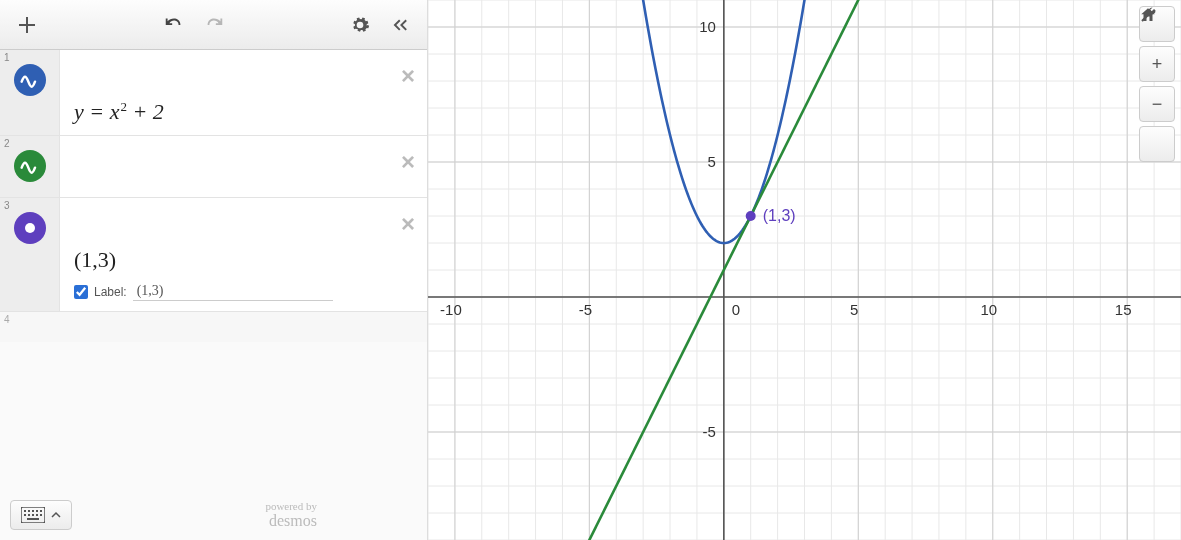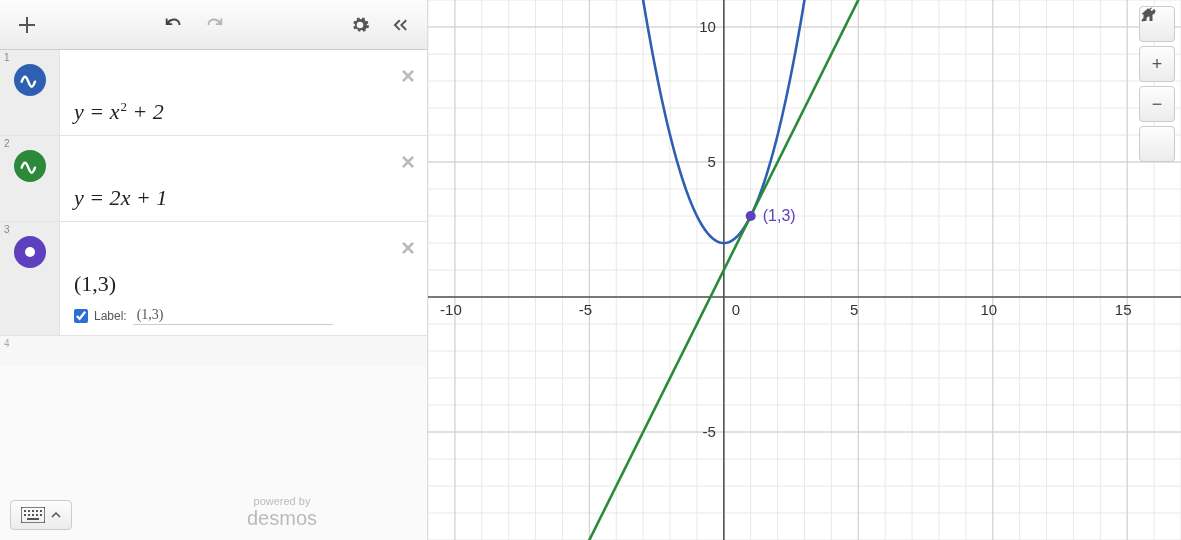--- a/index.html
+++ b/index.html
@@ -16,22 +16,22 @@
   .expr .body { flex: 1; padding: 18px 12px 10px 14px; font-family: "Times New Roman", serif; font-size: 22px; font-style: italic; color: #222; margin-top: 31px; }
   .expr .body .sup { font-size: 13px; vertical-align: super; font-style: normal; margin-left: 1px; }
   .expr .close { position: absolute; top: 12px; right: 12px; color: #bbb; font-size: 24px; font-weight: bold; cursor: pointer; }
   .lablrow { display:flex; align-items:center; gap:6px; font-size:12px; color:#555; margin-top:10px; font-style:normal; font-family: Arial, sans-serif;}
   .lablrow input[type=checkbox]{ accent-color:#2a6fd6; width:14px; height:14px;}
   .lablrow .labval { border-bottom: 1px solid #ccc; padding: 0 4px 1px; min-width:200px; font-family:"Times New Roman",serif; font-size:14px;}
   .expr-empty { background: #f7f7f7; min-height: 30px; border-bottom:none; position:relative;}
   .expr-empty .num { position:absolute; top:2px; left:4px; font-size:10px; color:#aaa;}
   .sidebar-footer { position: absolute; bottom: 10px; left: 10px; right: 10px; display:flex; align-items:flex-end; justify-content:space-between; }
   .kbdbtn { background: linear-gradient(#fdfdfd,#ececec); border:1px solid #ccc; border-radius:4px; padding:6px 10px; display:flex; align-items:center; gap:6px; cursor:pointer; color:#555;}
-  .powered { text-align:center; color:#bbb; font-size:11px; margin-right: 100px;}
-  .powered .brand { font-size:20px; letter-spacing:0px; }
+  .powered { text-align:center; color:#bbb; font-size:11px; margin-right: 100px; font-family: Liberation Serif, serif;}
+  .powered .brand { font-size:16px; letter-spacing:0px;text-align:right; }
   .graph { flex:1; position: relative; background:#fff; }
   .graph svg { position:absolute; inset:0; }
   .controls { position:absolute; top:6px; right:6px; display:flex; flex-direction:column; gap:4px; }
   .ctrlbtn { width:36px; height:36px; background: linear-gradient(#fdfdfd,#ececec); border:1px solid #ccc; border-radius:4px; display:flex; align-items:center; justify-content:center; color:#555; cursor:pointer; font-size:18px;}
   .wave-icon { width:32px; height:32px; border-radius:50%; display:flex; align-items:center; justify-content:center; }
   .wave-icon svg { width:20px; height:20px; }
   .point-icon { width:32px; height:32px; border-radius:50%; background:#5e3fbe; display:flex; align-items:center; justify-content:center;}
   .point-icon .inner { width:10px; height:10px; border-radius:50%; background:#fff;}
   .axis-label { font: 15px Arial, sans-serif; fill:#333; }
 </style>
@@ -89,23 +89,20 @@
       </div>
 
       <div class="expr">
         <span class="num">2</span>
         <div class="iconwrap">
           <div class="wave-icon" style="background:#2a8a3a;">
             <svg viewBox="0 0 24 24">
                 <path d="M2 14c3-8 5-8 8 0s5 8 8 0" stroke="#fff" stroke-width="3" fill="none" stroke-linecap="round"></path>
               </svg>
           </div>
-        </div>
-        <div class="body">
-          <span style="font-style:italic;">y</span> = 2<span style="font-style:italic;">x</span> + 1
         </div>
         <span class="close">×</span>
       </div>
 
       <div class="expr">
         <span class="num">3</span>
         <div class="iconwrap">
           <div class="point-icon">
               <div class="inner"></div>
             </div>

